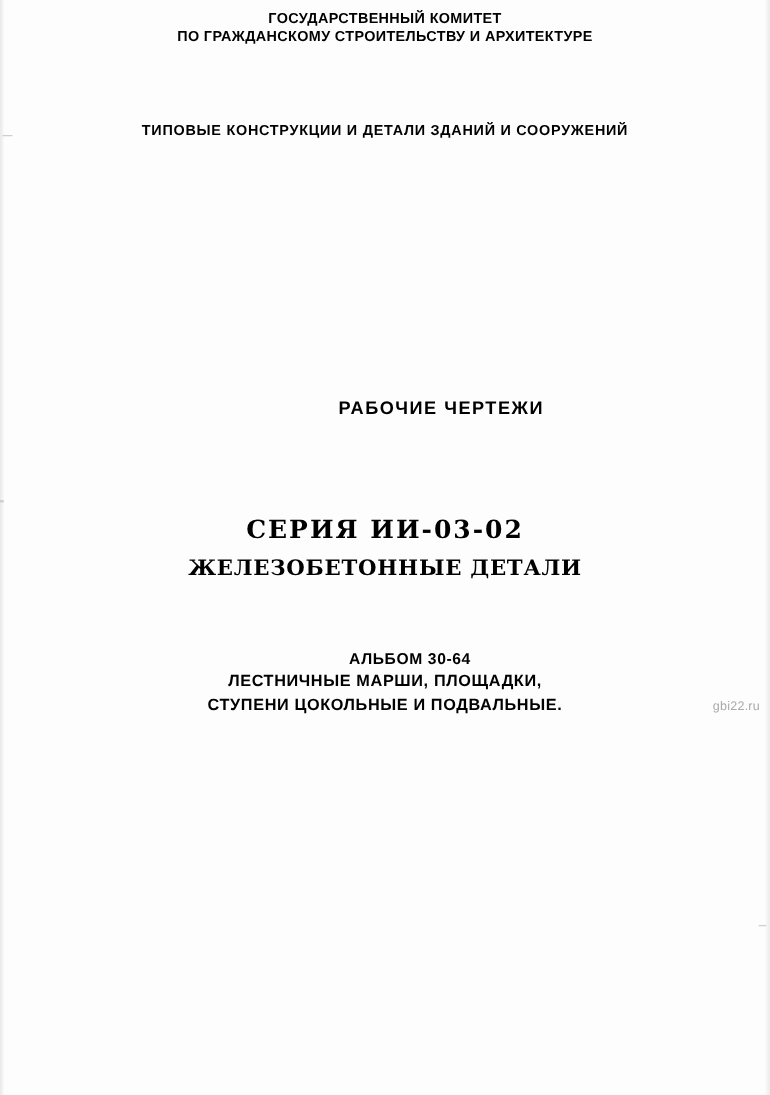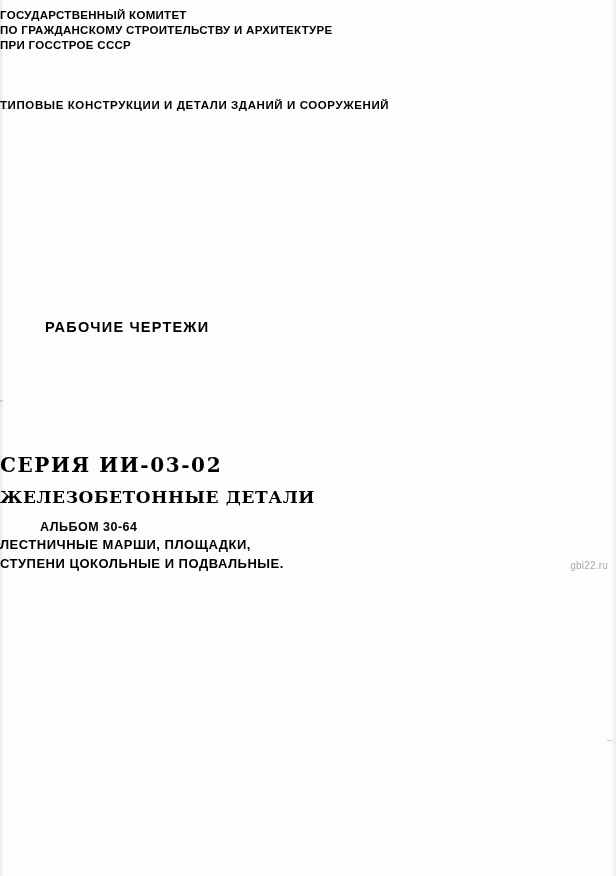--- a/index.html
+++ b/index.html
@@ -40,20 +40,21 @@
     background: linear-gradient(to left, #ececec, #ffffff);
   }
   .speck {
     position: absolute;
     background: #cfcfcf;
   }
 
   .block {
     position: absolute;
     width: 100%;
+    text-align: center;
     line-height: 1.32;
   }
 
   .org {
     top: 8px;
     font-weight: bold;
     font-size: 11.5px;
     letter-spacing: 0.3px;
   }
   .org div { white-space: nowrap; }
@@ -84,21 +85,20 @@
     letter-spacing: 1.2px;
     padding-left: 45px;
   }
 
   .series {
     top: 410px;
     font-weight: bold;
     font-size: 20px;
     letter-spacing: 1.6px;
     font-family: "DejaVu Serif", serif;
-    margin-top: 42px;
   }
   .series .l2 {
     font-size: 17px;
     letter-spacing: 0.6px;
     margin-top: 8px;
   }
 
   .album {
     top: 518px;
     font-weight: bold;
@@ -132,21 +132,20 @@
 
   <div class="edge-left"></div>
   <div class="edge-right"></div>
   <div class="speck" style="left:2px; top:108px; width:8px; height:1px;"></div>
   <div class="speck" style="left:0px; top:400px; width:3px; height:2px;"></div>
   <div class="speck" style="left:607px; top:740px; width:6px; height:1px;"></div>
 
   <div class="block org">
     <div>ГОСУДАРСТВЕННЫЙ КОМИТЕТ</div>
     <div>ПО ГРАЖДАНСКОМУ СТРОИТЕЛЬСТВУ И АРХИТЕКТУРЕ</div>
-    <div>ПРИ ГОССТРОЕ СССР</div>
   </div>
 
   <div class="block subtitle">ТИПОВЫЕ КОНСТРУКЦИИ И ДЕТАЛИ ЗДАНИЙ И СООРУЖЕНИЙ</div>
 
 
   <div class="block workdraw">РАБОЧИЕ ЧЕРТЕЖИ</div>
 
   <div class="block series">
     <div class="l1">СЕРИЯ ИИ-03-02</div>
     <div class="l2">ЖЕЛЕЗОБЕТОННЫЕ ДЕТАЛИ</div>

